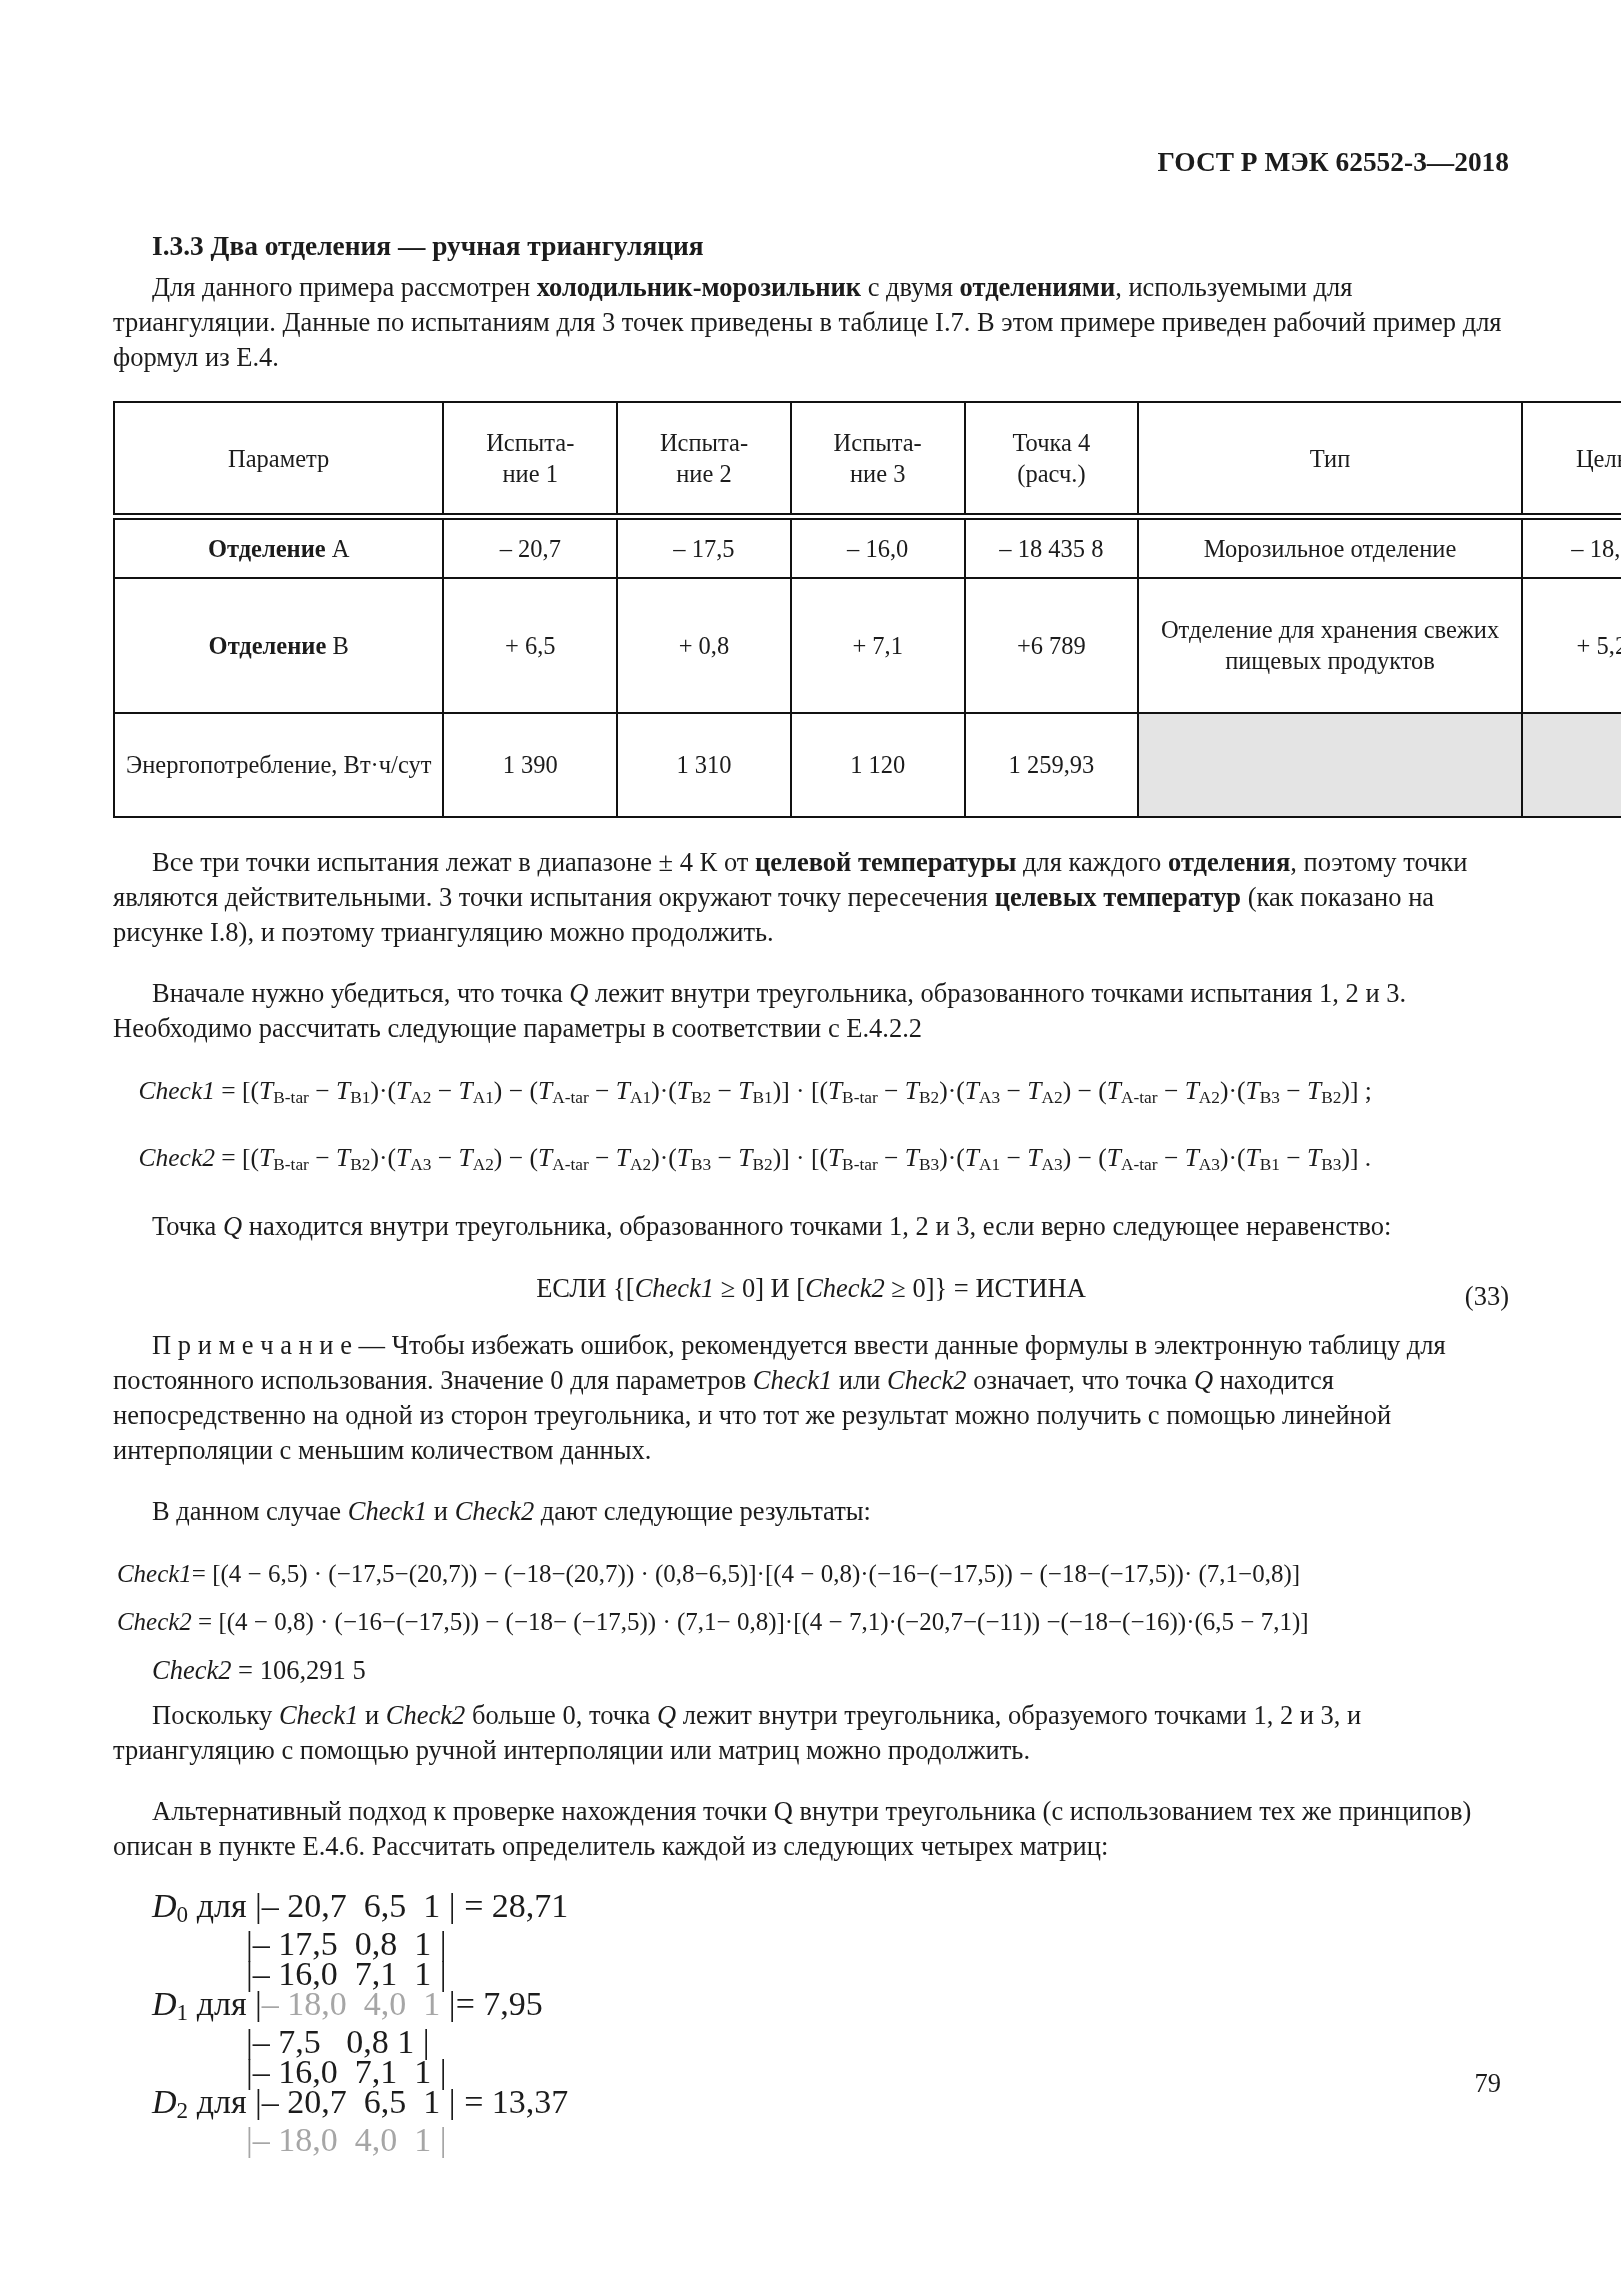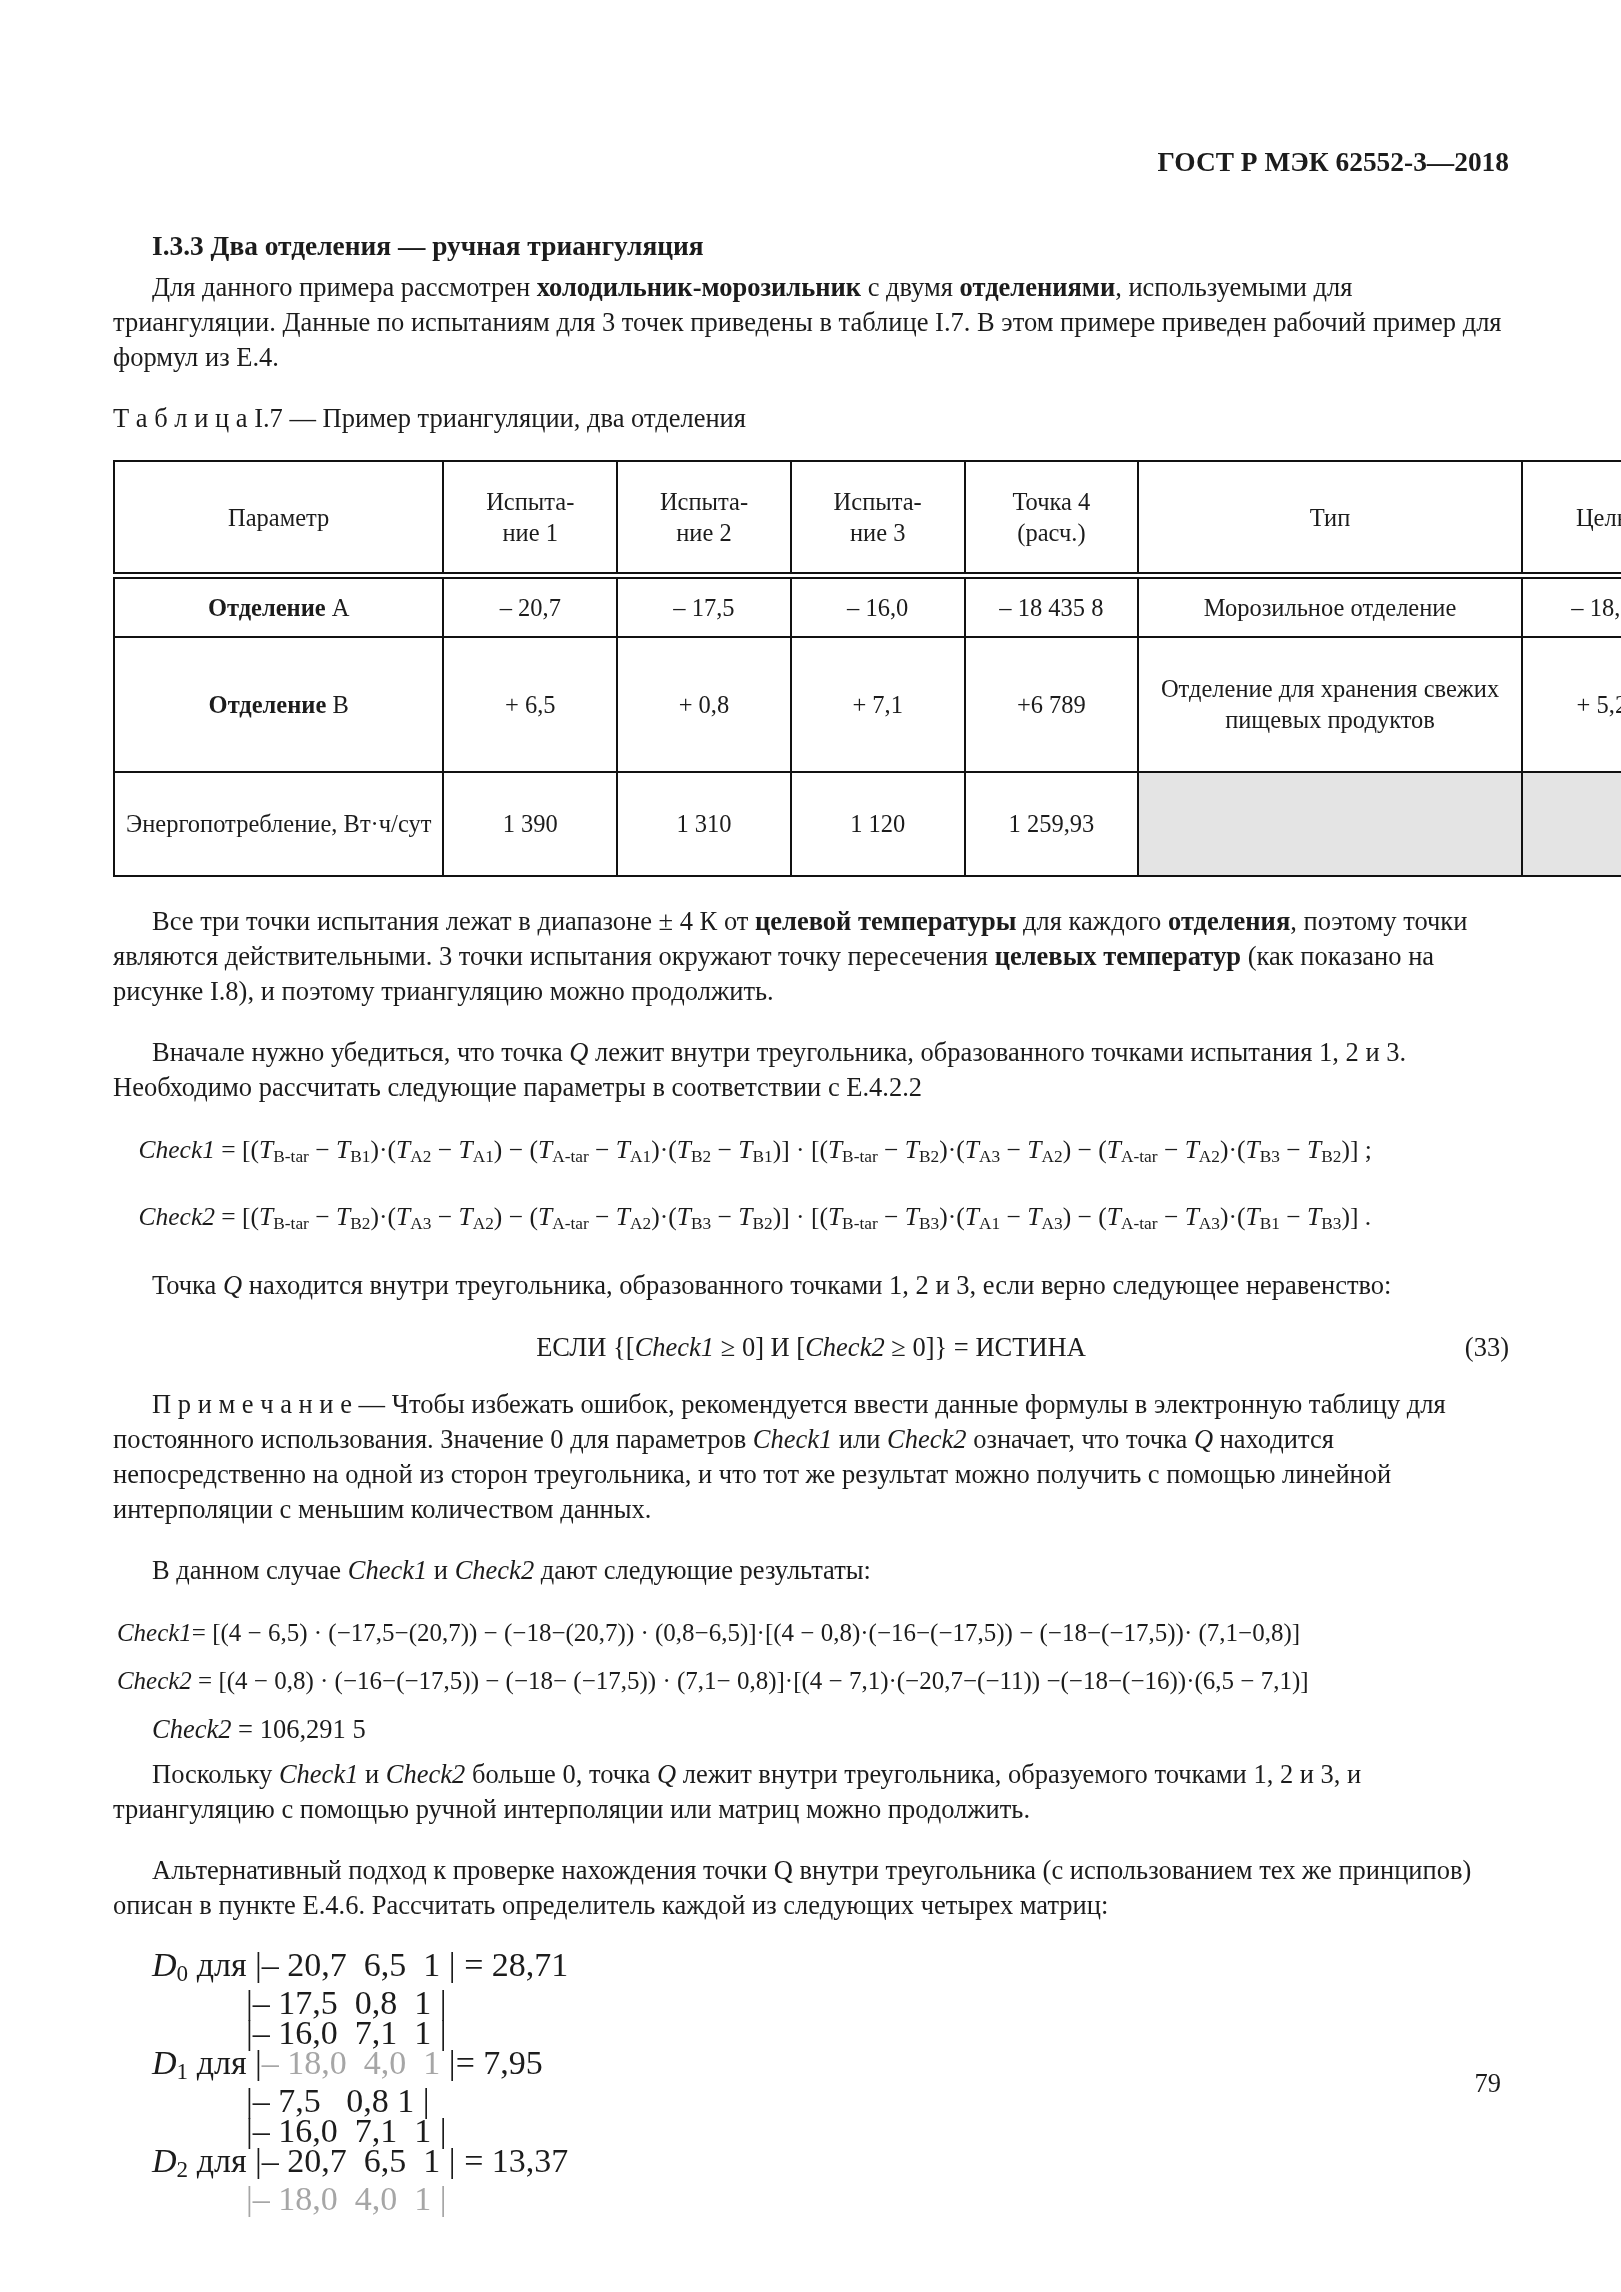--- a/index.html
+++ b/index.html
@@ -32,40 +32,39 @@
   table.t{border:2.9px solid #111;}
   table.t thead th{font-weight:400;white-space:pre-line;border-bottom:7.8px double #111;height:102px;}
   .r1 td{height:49px;}
   .r2 td{height:125px;}
   .r3 td{height:94px;}
   td.left{text-align:left;}
   td.shade{background:#e4e4e4;}
   .p-after-table{margin-top:27.4px;}
   .formula{margin-top:25.5px;margin-left:25.5px;white-space:nowrap;font-size:25.5px;}
   .eq33{position:relative;margin-top:25.5px;text-align:center;}
-  .eq33 .eq-num{position:absolute;right:0;top:0;}
+  .eq33 .eq-num{position:absolute;right:0;top:8px;}
   .note{margin-top:21.6px;}
   .calc{margin-top:13.7px;margin-left:3.9px;white-space:nowrap;font-size:25px;}
   .res{margin-top:13.7px;margin-left:39px;}
   .mline{white-space:pre;margin-left:39px;line-height:30px;font-size:34px;}
   .mcont{margin-left:133px;}
   .page-number{position:absolute;right:120px;top:2066px;}
 </style>
 </head>
 <body>
 
 <div class="page">
 
   <div class="doc-header">ГОСТ Р МЭК 62552-3—2018</div>
 
   <div class="section-heading">I.3.3 Два отделения — ручная триангуляция</div>
 
   <p class="para p1"><span>Для данного примера рассмотрен </span><span class="b">холодильник-морозильник</span><span> с двумя </span><span class="b">отделениями</span><span>, используемыми для триангуляции. Данные по испытаниям для 3 точек приведены в таблице I.7. В этом примере приведен рабочий пример для формул из Е.4.</span></p>
 
-  <div class="table-caption">Т а б л и ц а I.7 — Пример триангуляции, два отделения</div>
 
   <table class="t">
     <colgroup>
       <col style="width:292px">
         <col style="width:154px">
         <col style="width:154px">
       <col style="width:154px">
         <col style="width:154px">
         <col style="width:340px">
         <col style="width:142px">

